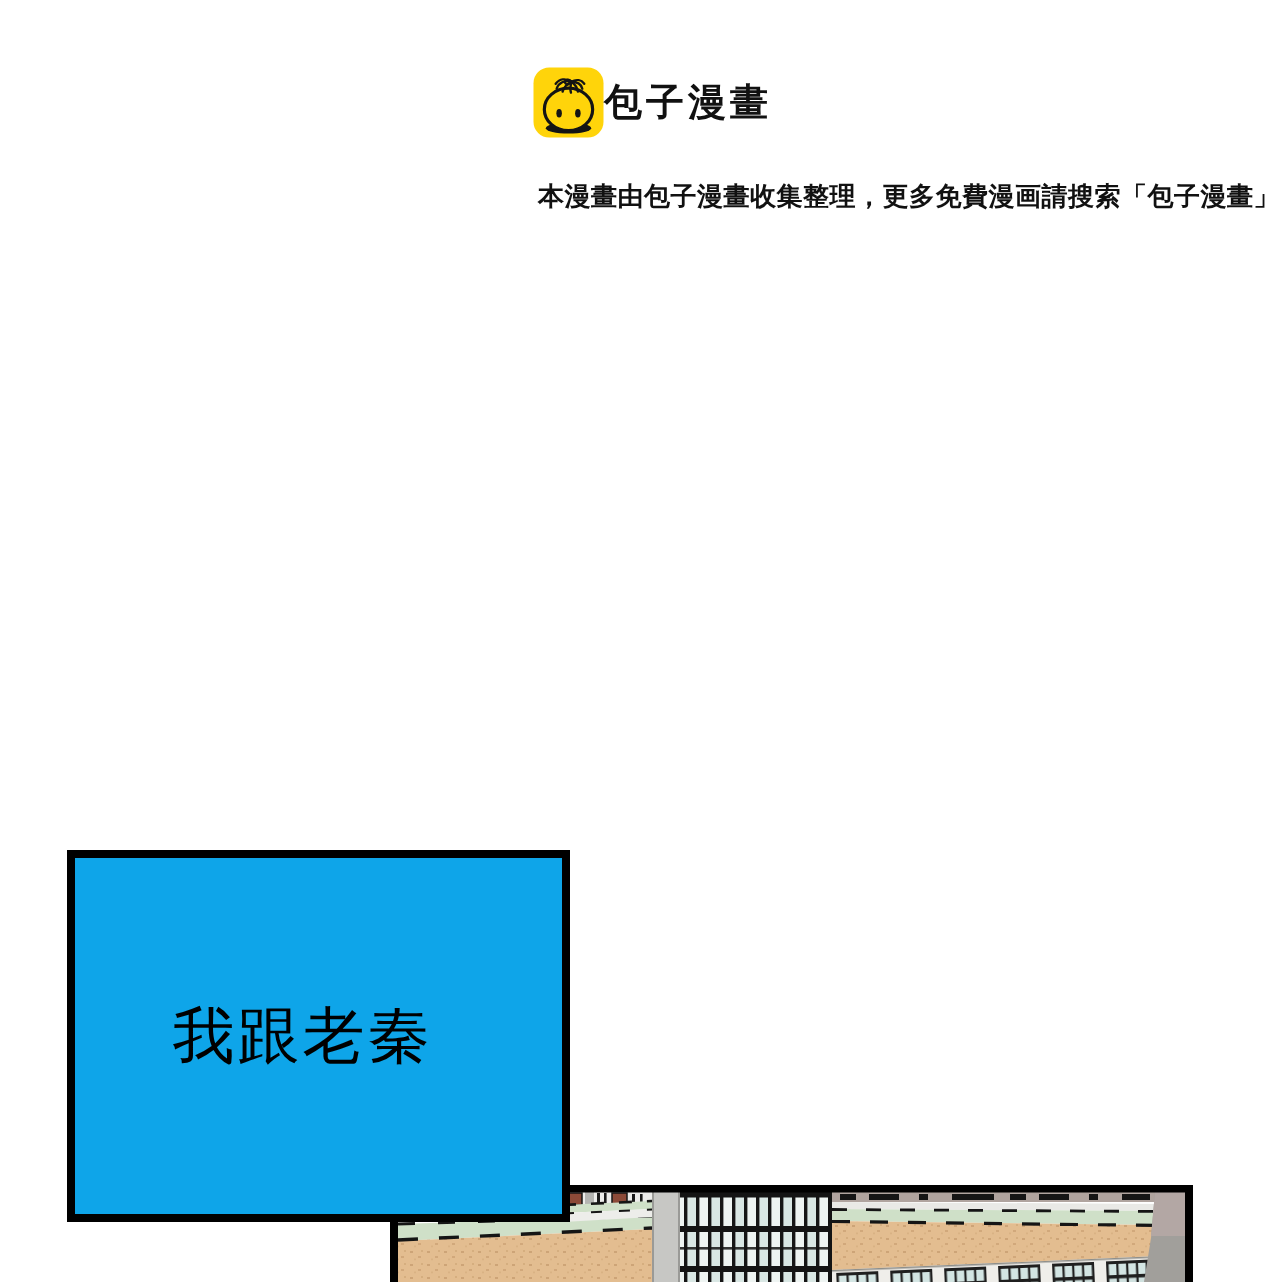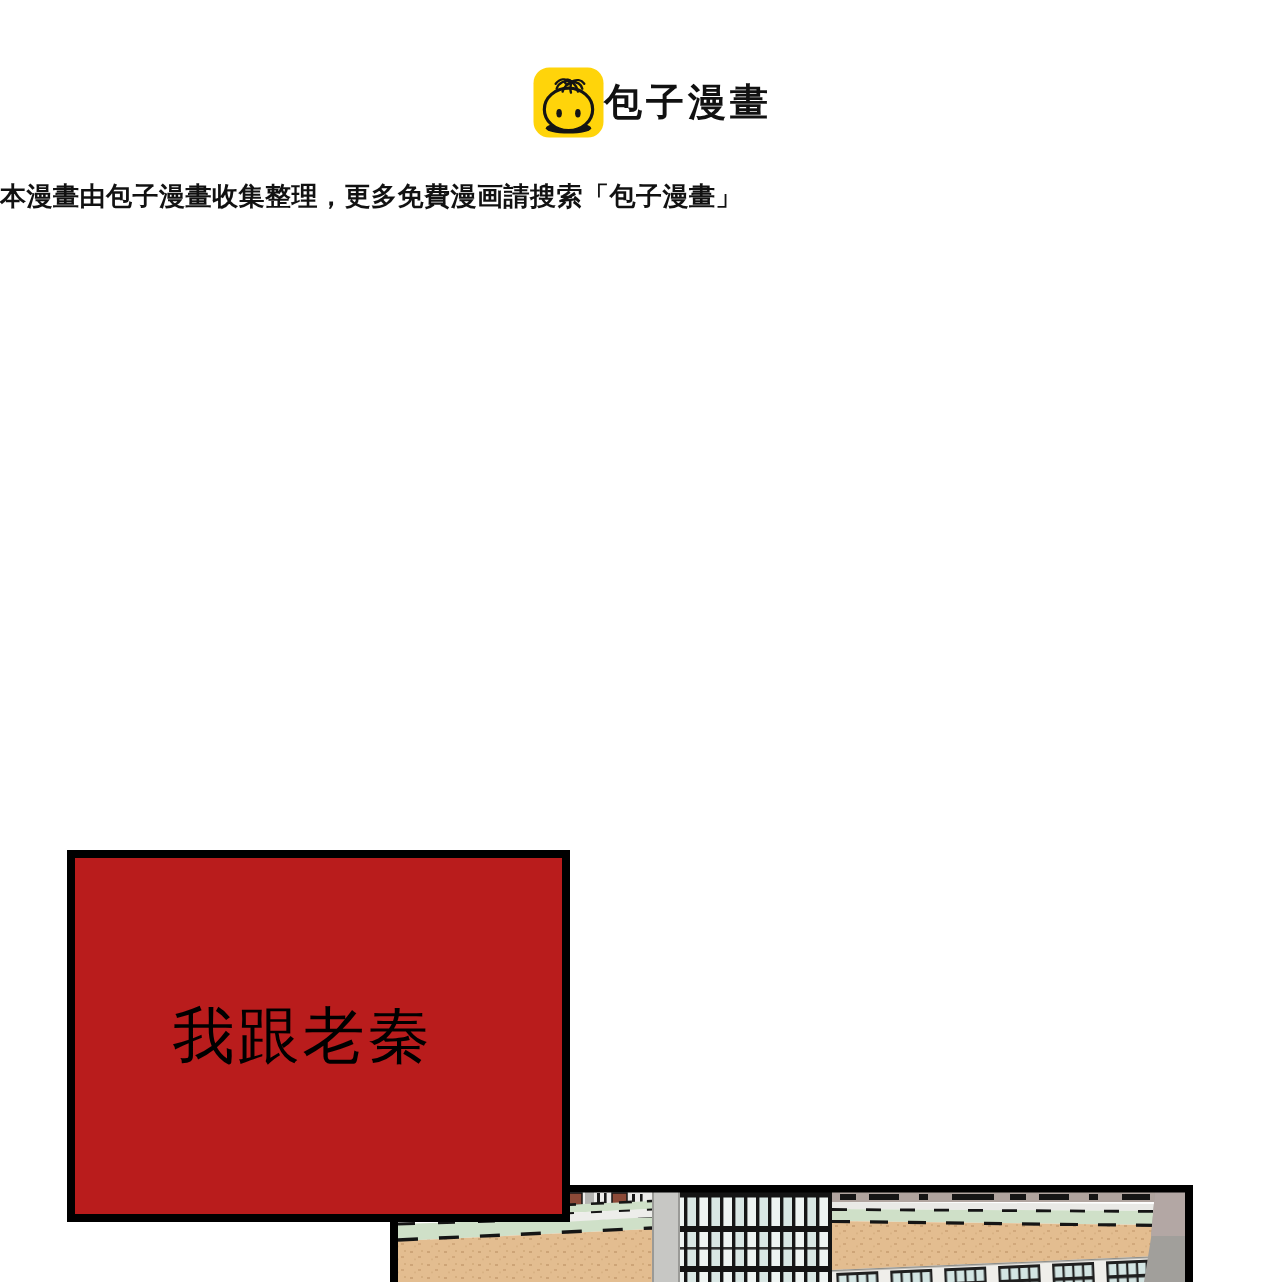--- a/index.html
+++ b/index.html
@@ -15,31 +15,31 @@
     position:absolute; left:533px; top:67px;
     display:flex; align-items:center; 
   }
   .logo-icon { width:71px; height:71px; display:block; }
   .logo-title {
     font-size:38px; font-weight:700; letter-spacing:4px;
     line-height:71px; white-space:nowrap; color:#111;
   }
   .notice {
     position:absolute; top:179px; left:0; width:1280px;
-    text-align:left; font-size:26px; font-weight:600;
+    text-align:right; font-size:26px; font-weight:600;
     letter-spacing:0.5px; color:#111; white-space:nowrap;
   }
   .building {
     position:absolute; left:390px; top:1185px;
     width:803px; height:97px; z-index:1; display:block;
   }
   .bubble {
     position:absolute; left:67px; top:850px;
     width:503px; height:372px; box-sizing:border-box;
-    background:#b91c1c; border:8px solid #000000; z-index:2;
+    background:#0ea5e9; border:8px solid #000000; z-index:2;
     display:flex; align-items:center; justify-content:center;
     padding-right:32px;
   }
   .bubble-text {
     font-size:62px; font-weight:500; letter-spacing:3px;
     color:#000; white-space:nowrap;
   }
 </style>
 </head>
 <body>

